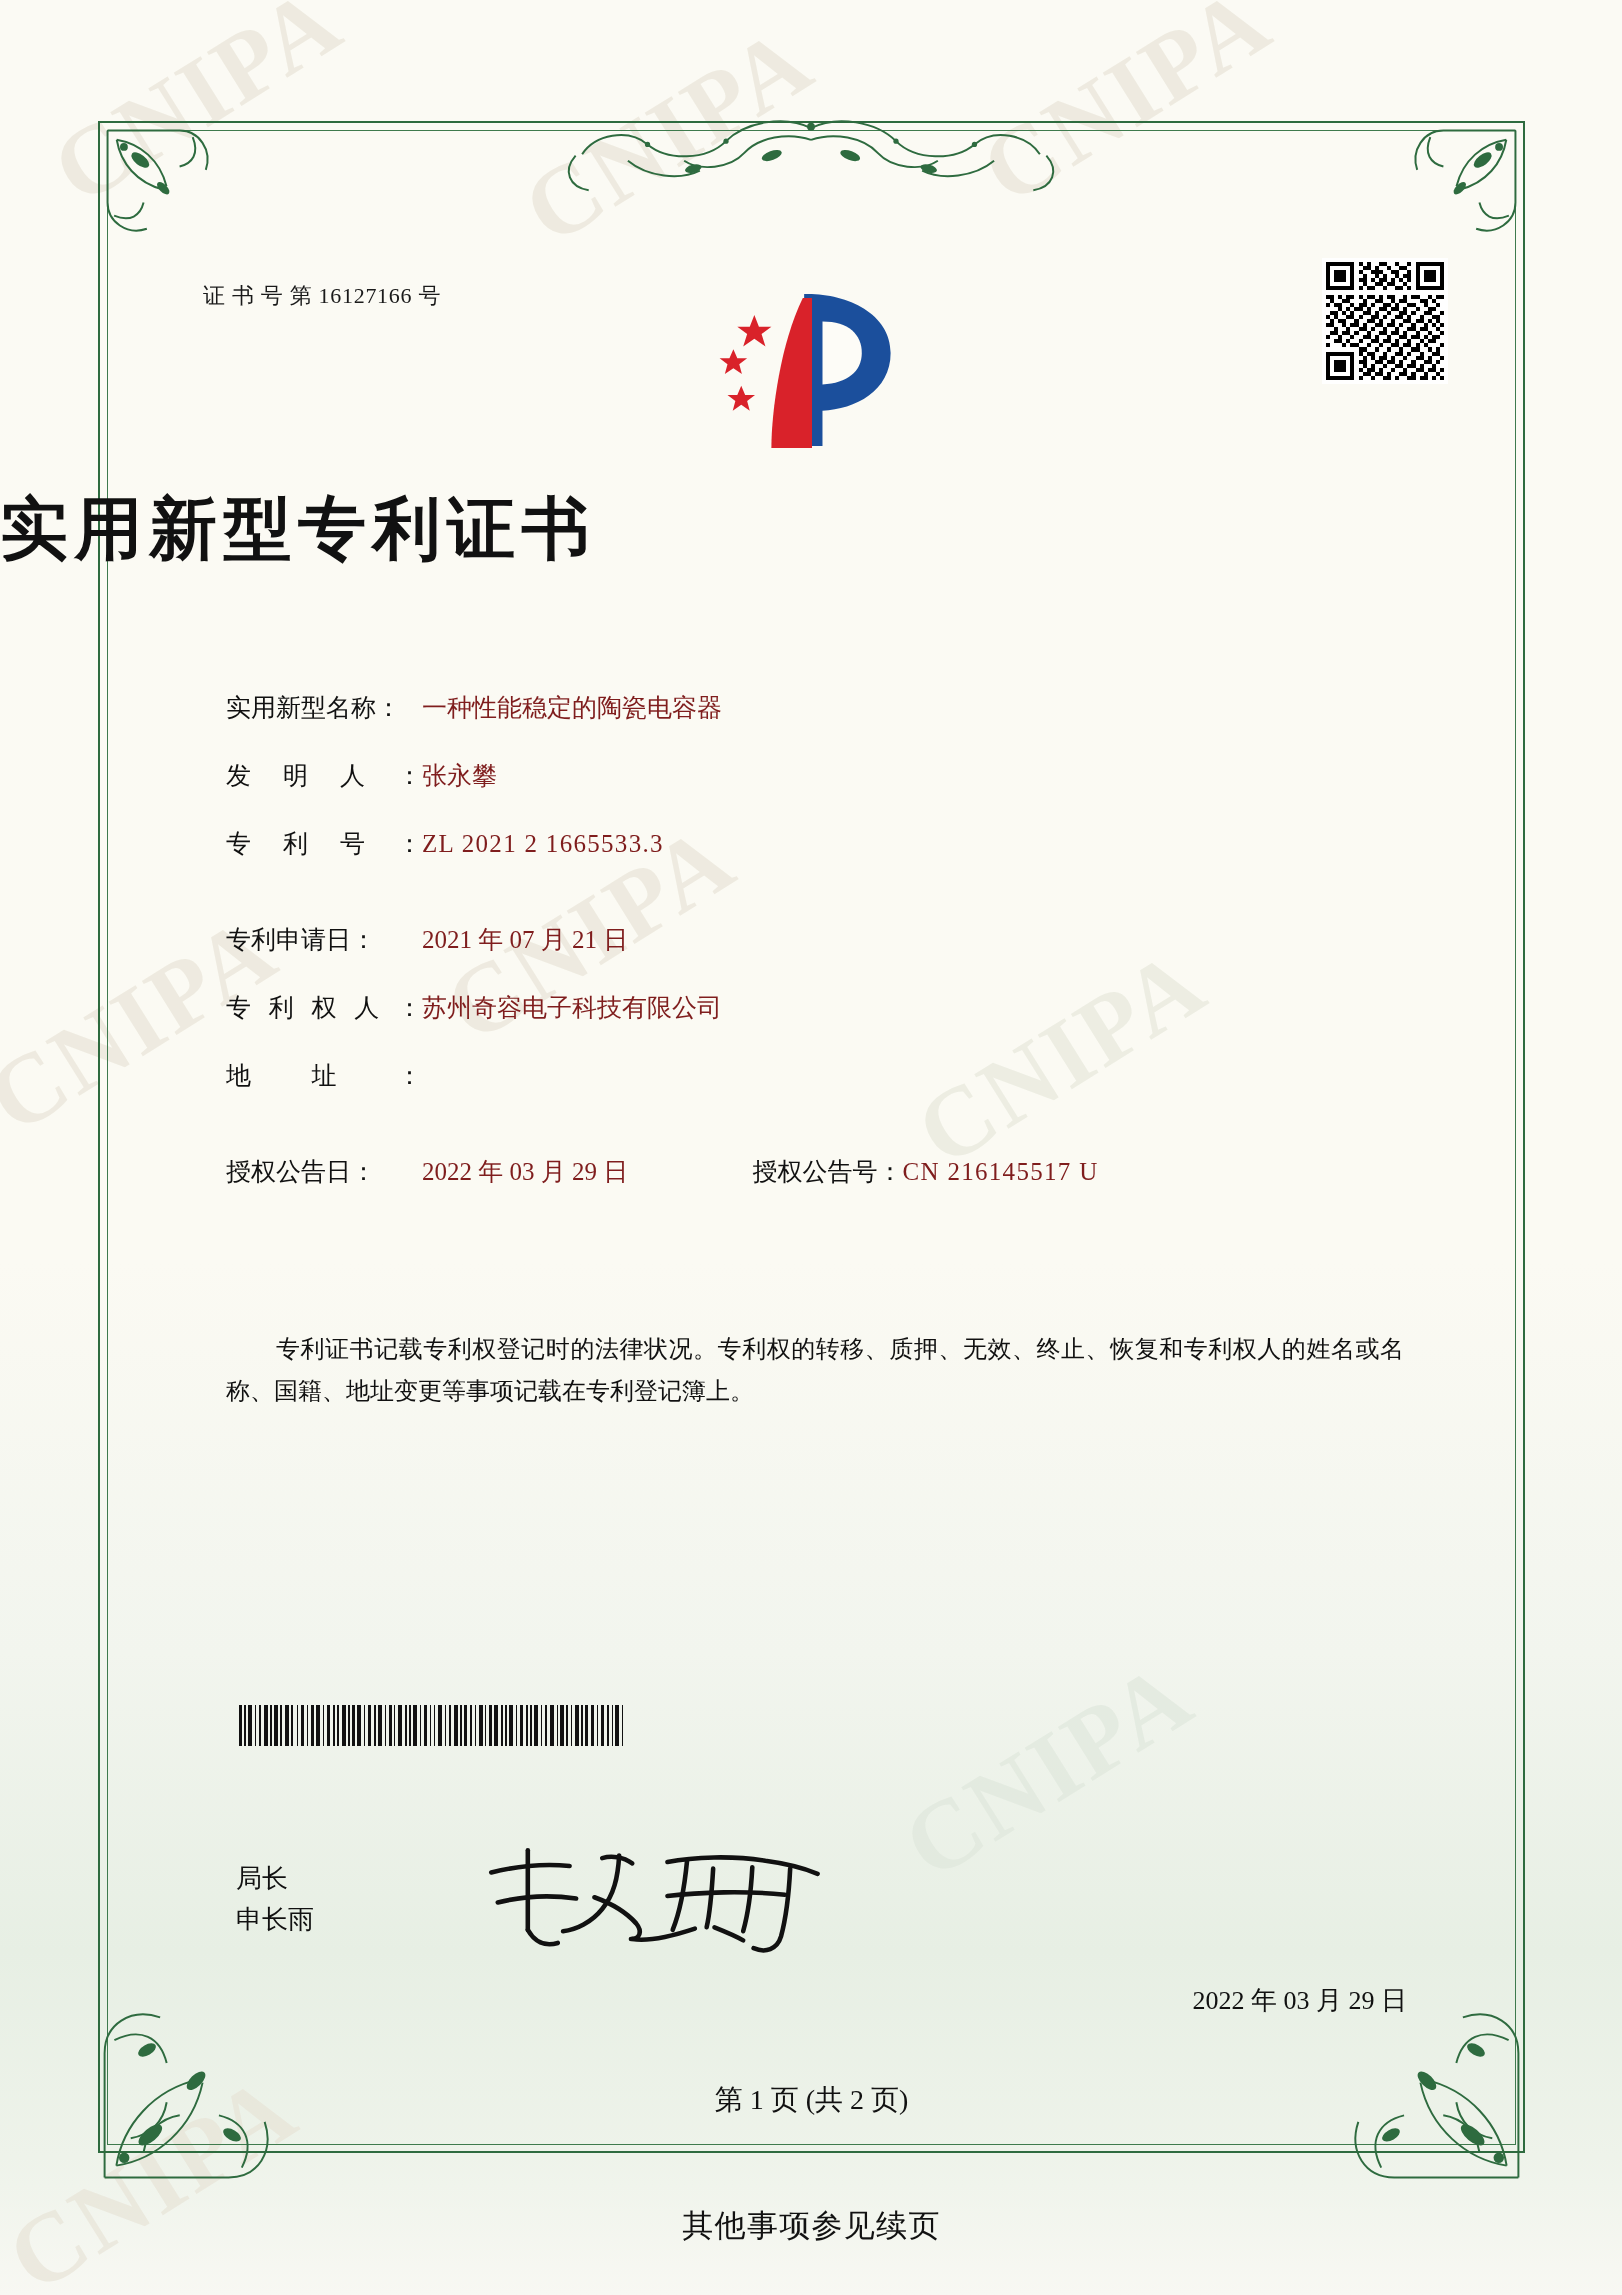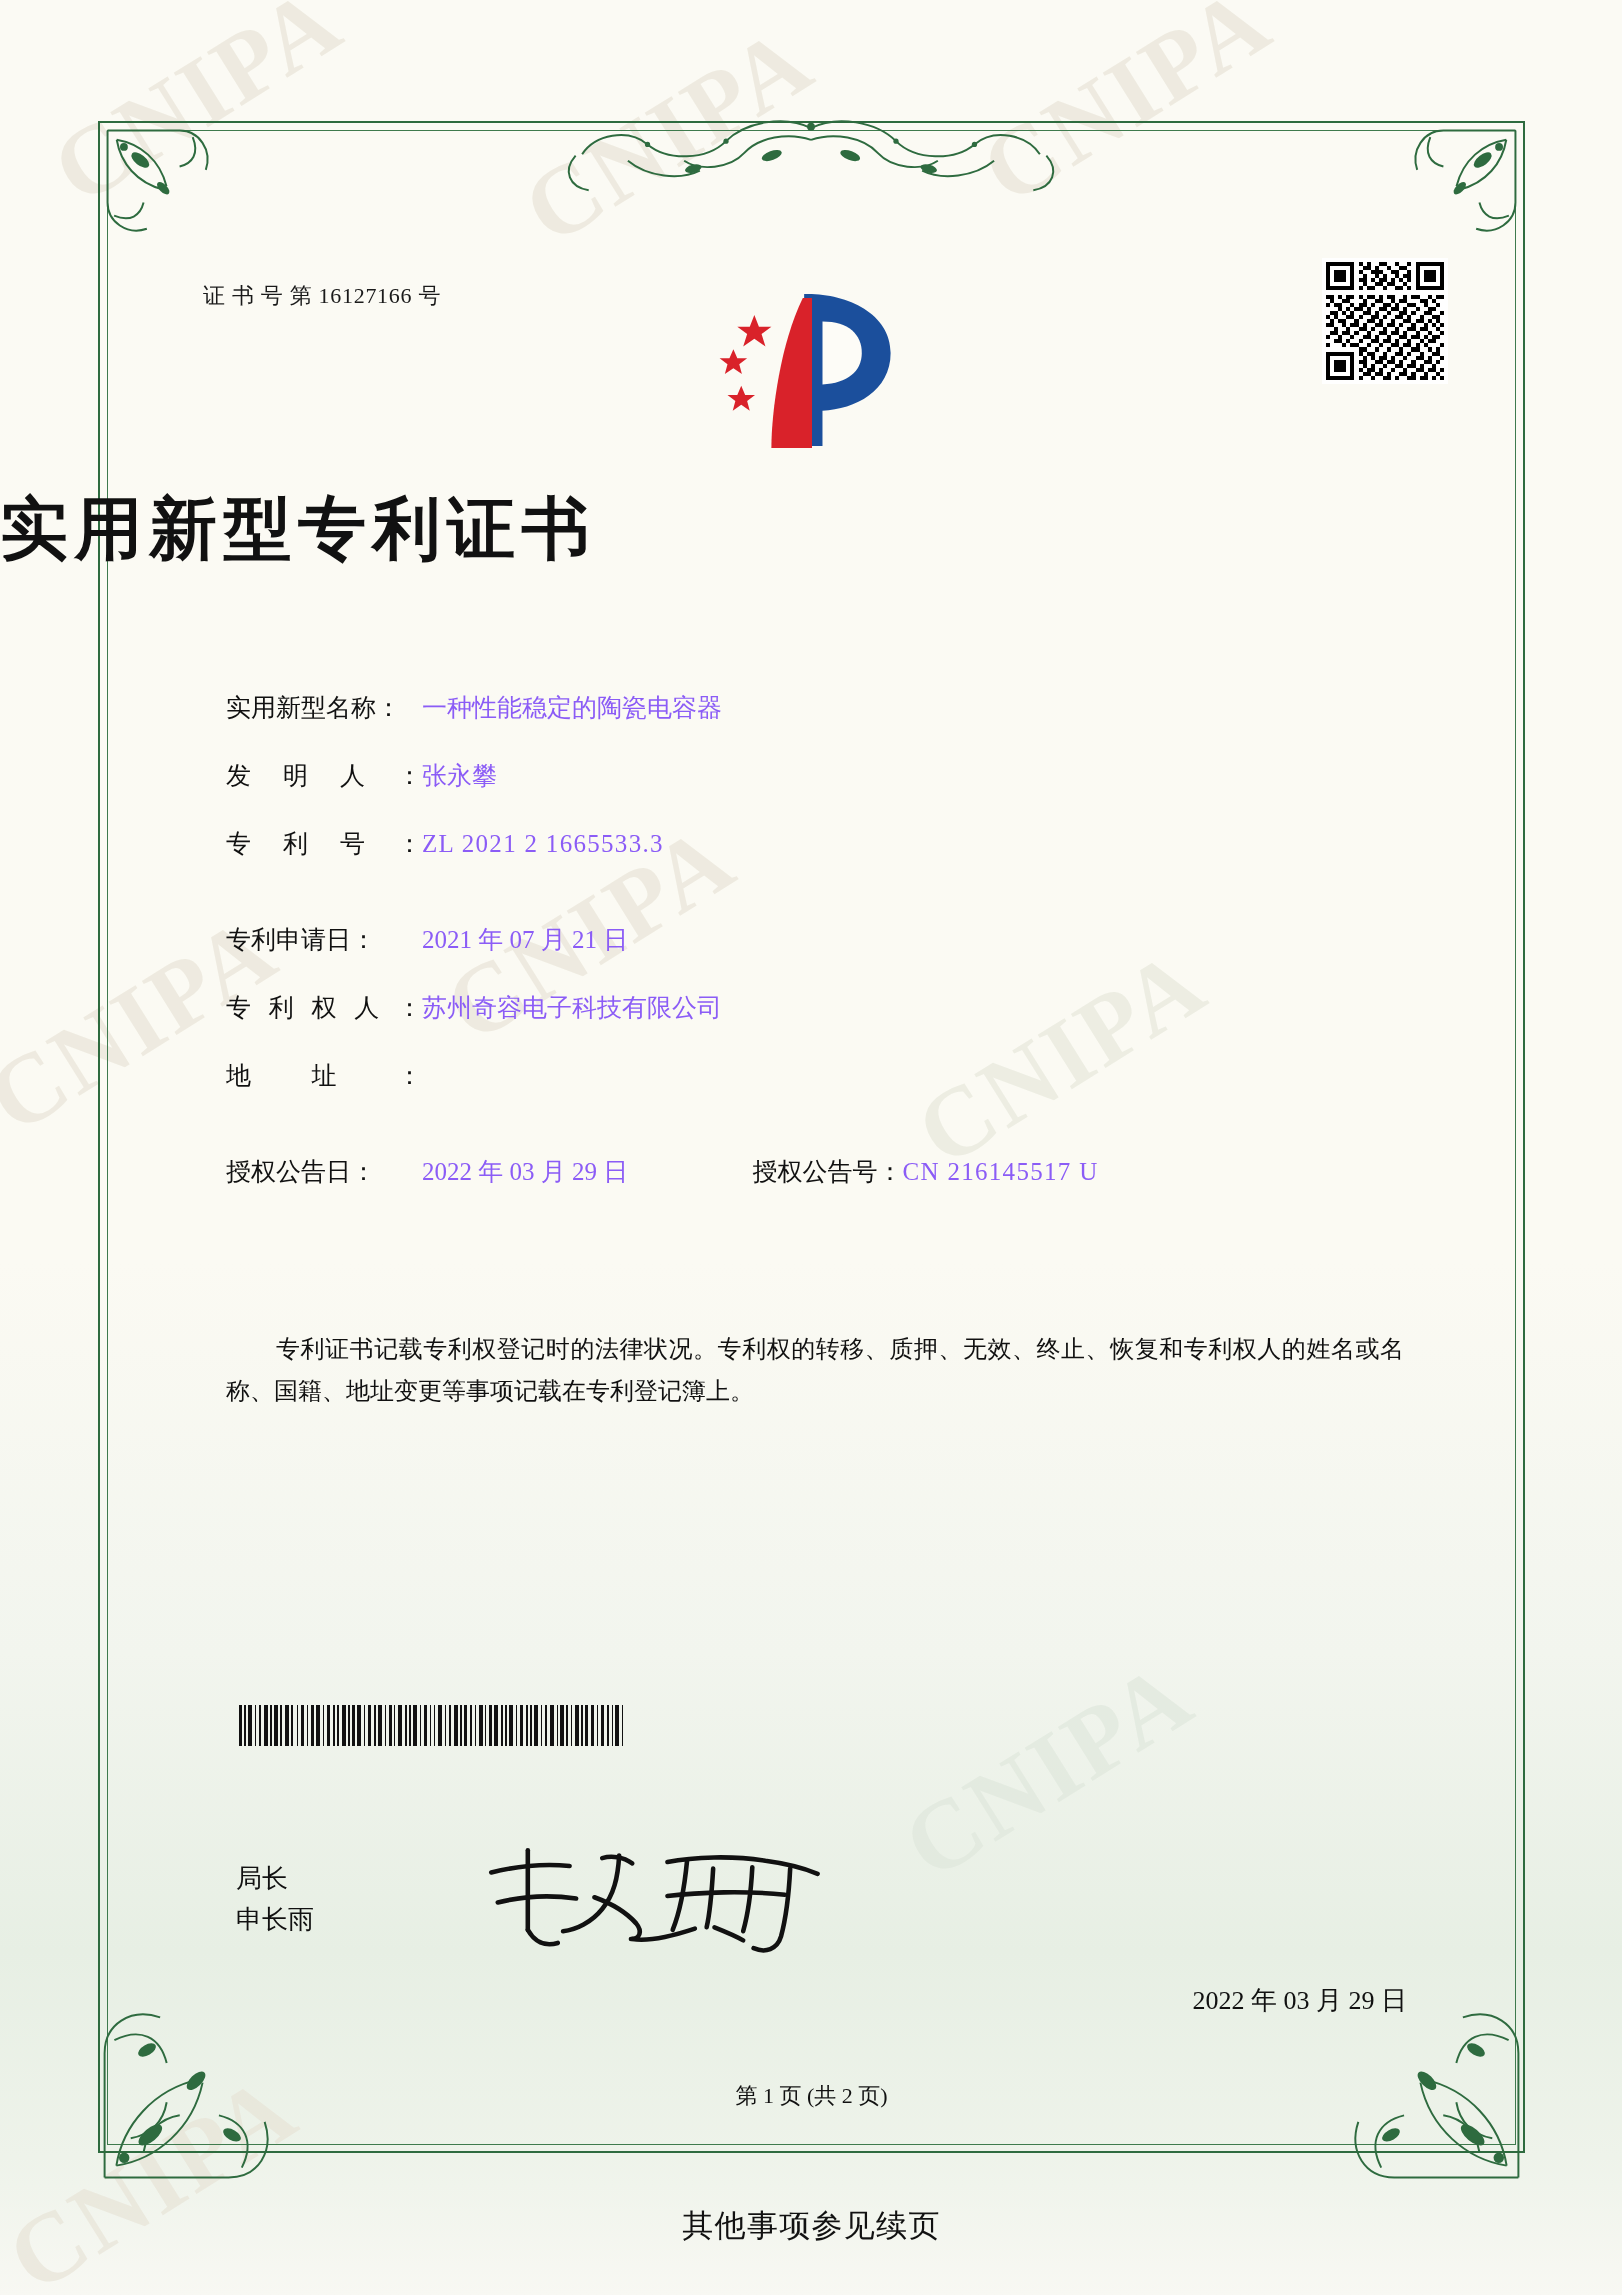--- a/index.html
+++ b/index.html
@@ -148,21 +148,21 @@
   }
   .label.w-7 { width: 196px; letter-spacing: 0; margin-top: 28px; }
   .label.spread3 {
     width: 196px;
     display: inline-flex;
     justify-content: space-between;
   }
   .label.spread3 span { display: inline-block; }
   .value {
     font-size: 25px;
-    color: #8b5cf6;
+    color: #7f1d1d;
   }
   .value.mono {
     font-family: "Liberation Serif", serif;
     letter-spacing: 1.3px;
   }
   .pair-right {
     display: inline-block;
     margin-left: 118px;
     margin-top: 19px;
   }
@@ -210,21 +210,21 @@
     right: 216px;
     top: 1983px;
     font-size: 26px;
     color: #111;
   }
   .page-num {
     position: absolute;
     left: 0; right: 0;
     top: 2081px;
     text-align: center;
-    font-size: 22px;
+    font-size: 28px;
     color: #111;
   }
   .footer-note {
     position: absolute;
     left: 0; right: 0;
     top: 2205px;
     text-align: center;
     font-size: 31px;
     color: #111;
     letter-spacing: 1.3px;

